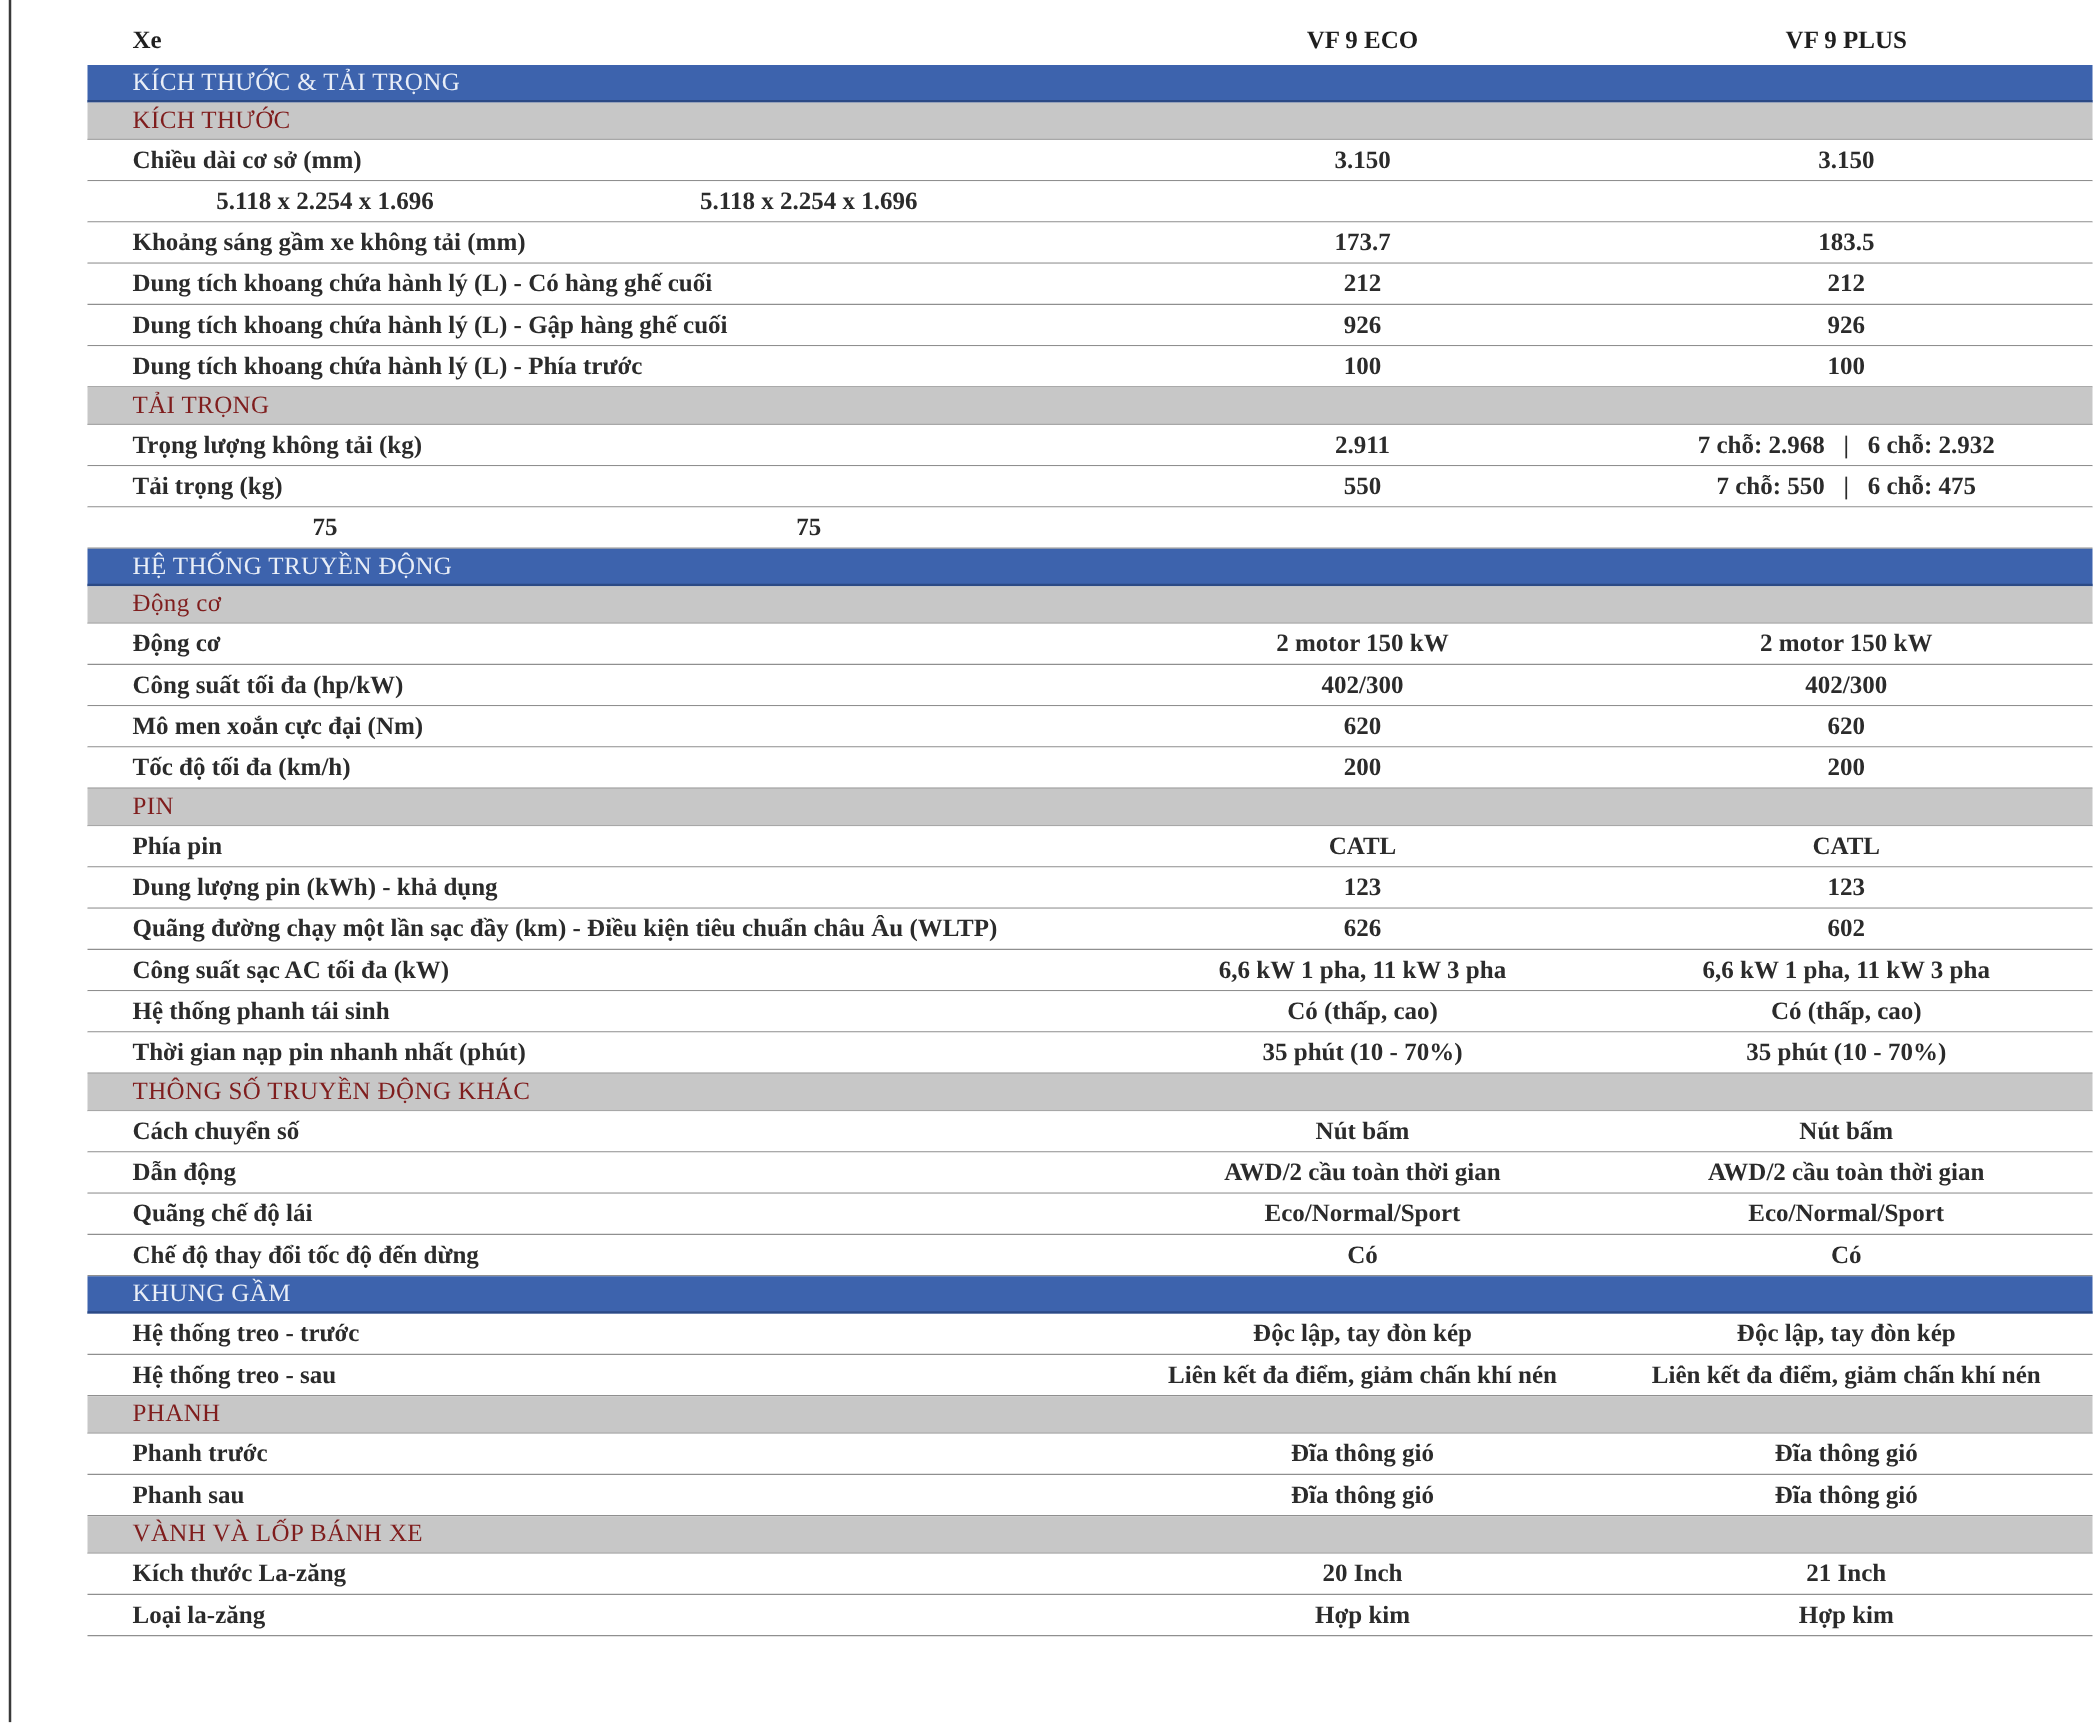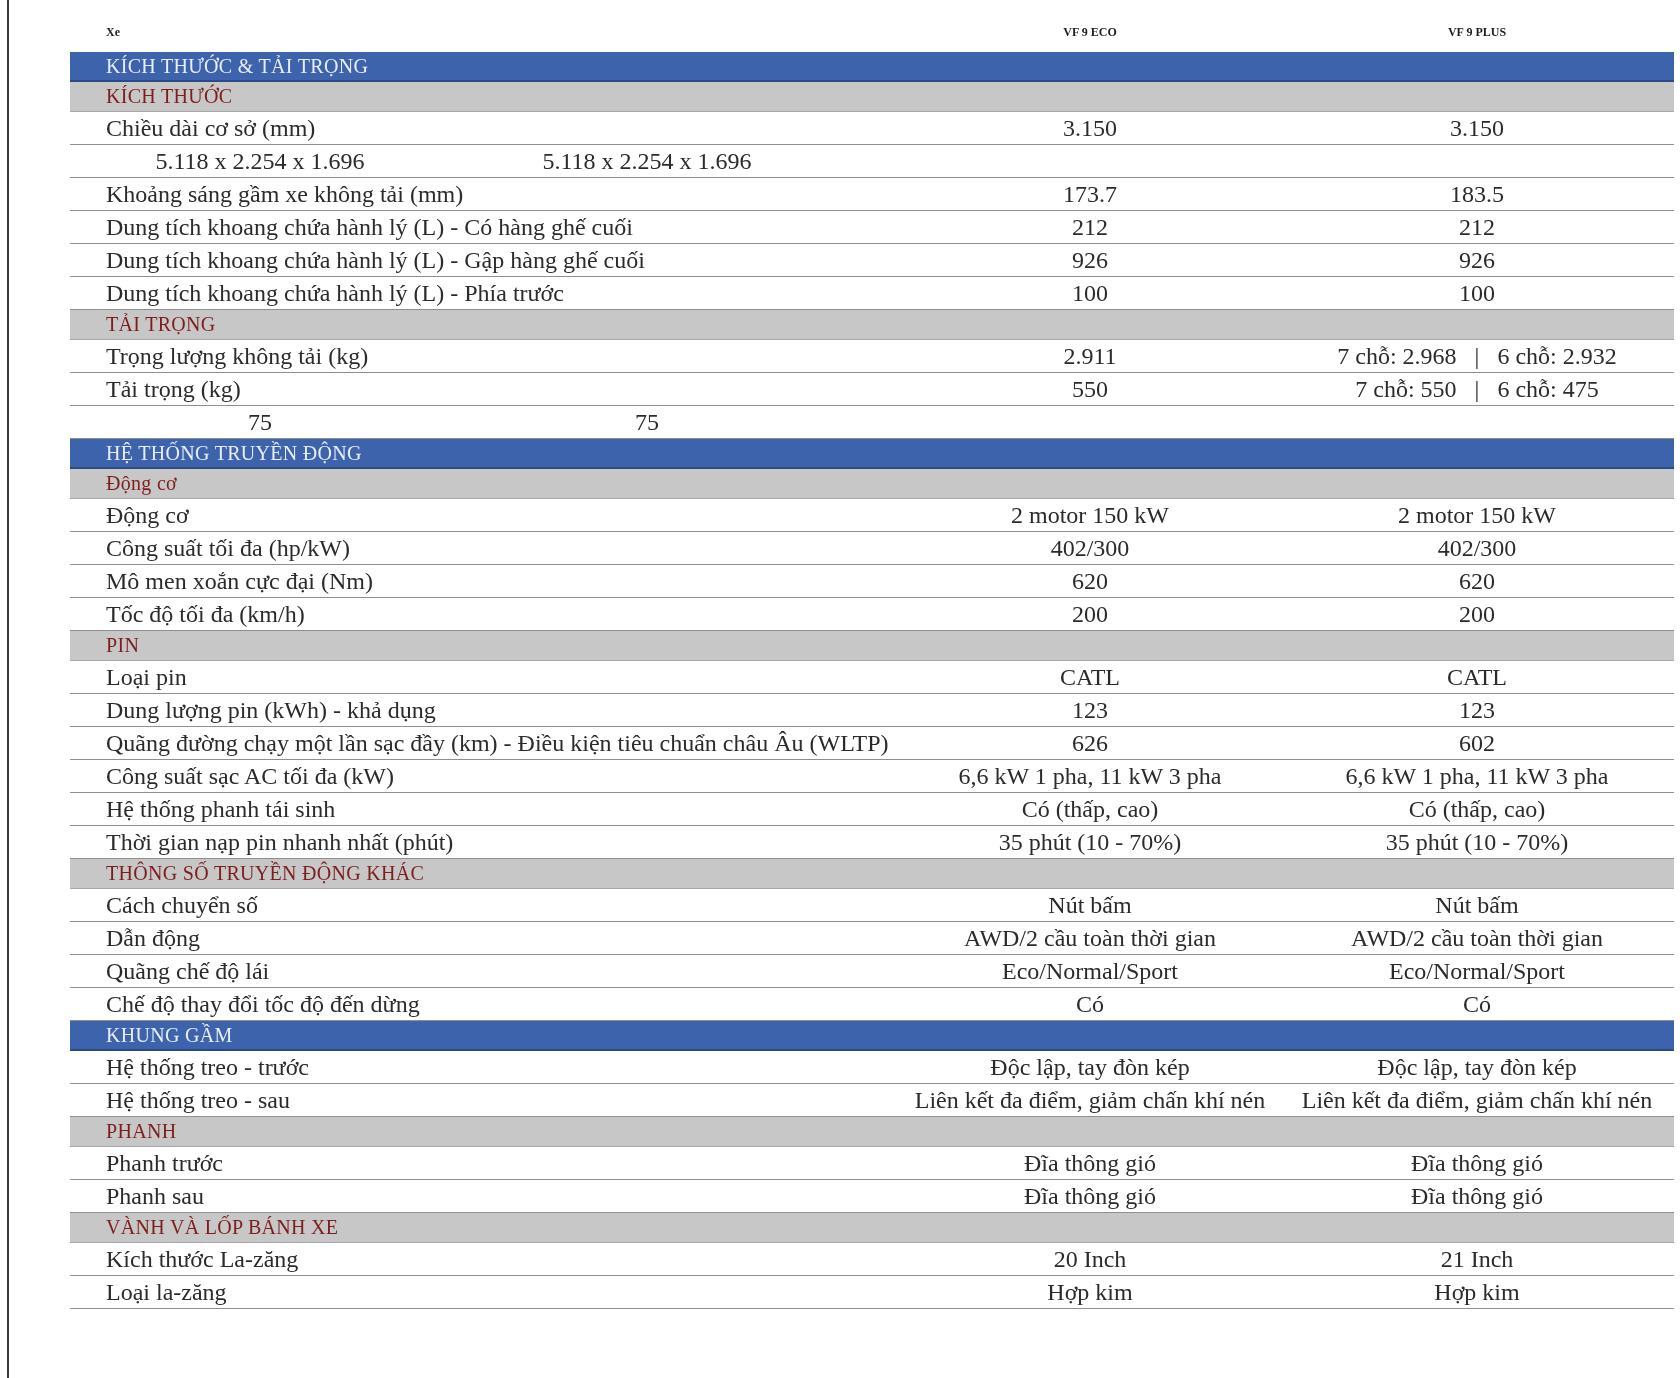--- a/index.html
+++ b/index.html
@@ -2,30 +2,30 @@
 <html style="--section-blue: #3d63ad; --subsection-gray: #c7c7c7;"><head>
 <meta charset="utf-8">
 <style>
   html,body{margin:0;padding:0;background:#ffffff;}
   .page{
     position:relative;width:1680px;height:1378px;background:#ffffff;overflow:hidden;
     font-family:"Liberation Serif","DejaVu Serif",serif;color:#2b2b2b;
   }
   .left-rule{position:absolute;left:7px;top:0;width:2px;height:1378px;background:#3a3a3a;}
   .spec-table{position:absolute;left:70px;top:12px;width:1604px;}
-  .thead{display:flex;align-items:center;height:40px;font-weight:bold;font-size:12px;color:#1f1f1f;}
+  .thead{display:flex;align-items:center;height:40px;font-weight:bold;font-size:20px;color:#1f1f1f;}
   .c-label{width:830px;box-sizing:border-box;padding-left:36px;text-align:left;}
   .c-eco{width:380px;text-align:center;white-space:pre;}
   .c-plus{width:394px;text-align:center;white-space:pre;}
   .bar{display:flex;align-items:center;height:30px;box-sizing:border-box;padding-left:36px;
        font-size:20px;letter-spacing:0.3px;}
   .bar.section{background:var(--section-blue,#3d63ad);color:#e9eef7;border-bottom:2px solid #2c4a85;}
   .bar.subsection{background:var(--subsection-gray,#c7c7c7);color:#7f1d1d;border-bottom:1px solid #a8a8a8;}
   .row{display:flex;align-items:center;height:33px;box-sizing:border-box;
-       border-bottom:1px solid #8f8f8f;font-size:24px;background:#ffffff;}
+       border-bottom:1px solid #8f8f8f;font-size:20px;background:#ffffff;font-weight:bold;}
   .row .c-label{overflow:hidden;}
 </style>
 </head>
 <body>
 
 <div class="page">
   <div class="left-rule"></div>
   <div class="spec-table">
     <div class="thead">
       <div class="c-label">Xe</div>
@@ -108,21 +108,21 @@
         </div>
         <div class="row">
           <div class="c-label">Tốc độ tối đa (km/h)</div>
           <div class="c-eco">200</div>
           <div class="c-plus">200</div>
         </div>
         <div class="bar subsection">
           <span>PIN</span>
         </div>
         <div class="row">
-          <div class="c-label">Loại pin</div>
+          <div class="c-label">Phía pin</div>
           <div class="c-eco">CATL</div>
           <div class="c-plus">CATL</div>
         </div>
         <div class="row">
           <div class="c-label">Dung lượng pin (kWh) - khả dụng</div>
           <div class="c-eco">123</div>
           <div class="c-plus">123</div>
         </div>
         <div class="row">
           <div class="c-label">Quãng đường chạy một lần sạc đầy (km) - Điều kiện tiêu chuẩn châu Âu (WLTP)</div>

